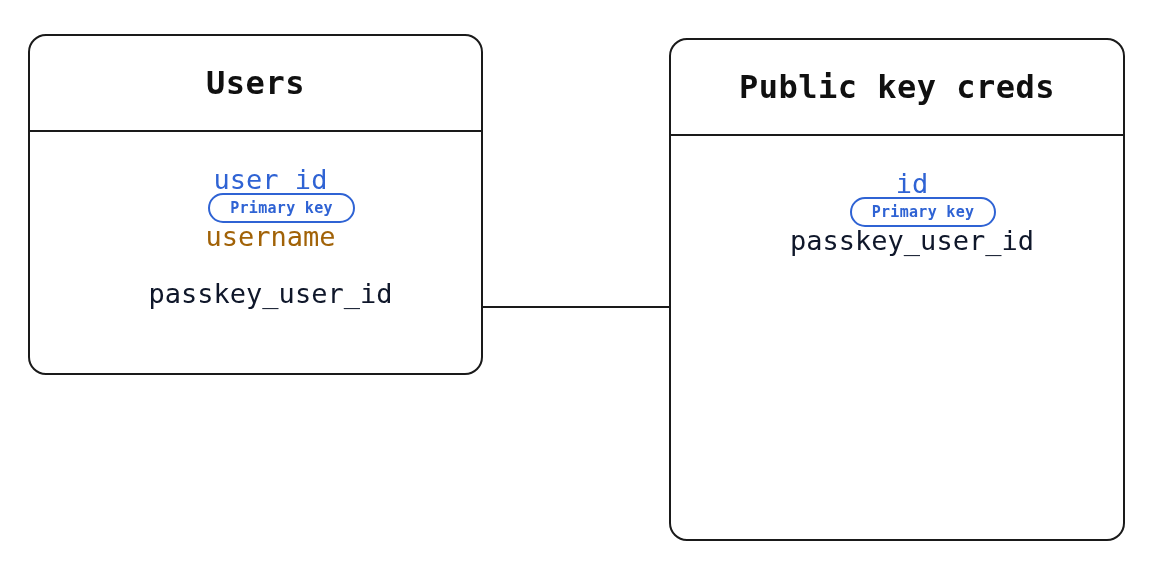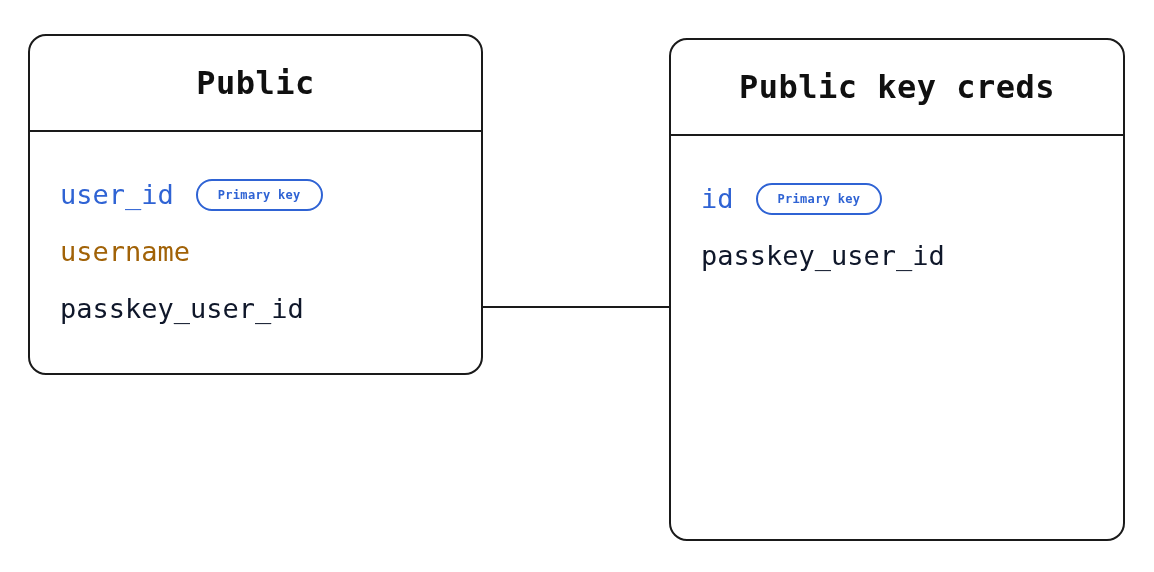--- a/index.html
+++ b/index.html
@@ -57,20 +57,21 @@
     padding: 34px 0 0 0;
   }
 
   
   .attr-row {
     display: flex;
     align-items: center;
     height: 57px;
     padding-left: 30px;
     box-sizing: border-box;
+    flex-direction: column;
   }
 
   .attr-name {
     font-family: "DejaVu Sans Mono", "Liberation Mono", monospace;
     font-size: 27px;
     line-height: 1;
     color: #a16207;
     white-space: nowrap;
   }
   .attr-name.key   { color: #2f63d4; }
@@ -84,42 +85,42 @@
     box-sizing: border-box;
     margin-left: 22px;
     height: 32px;
     padding: 0 20px;
     border: 2px solid #2f63d4;
     border-radius: 999px;
     background: #ffffff;
   }
   .badge-label {
     font-family: "DejaVu Sans Mono", "Liberation Mono", monospace;
-    font-size: 12px;
+    font-size: 15px;
     font-weight: bold;
     color: #2f63d4;
     letter-spacing: 0.3px;
     white-space: nowrap;
   }
 
   
   .connector {
     position: absolute;
     background: #1a1a1a;
   }
 </style>
 </head>
 <body>
 
 <div id="canvas">
 
   <div class="entity" id="entity-users" style="left:28px; top:34px; width:455px; height:341px;">
 
     <div class="entity-header">
-      <span class="entity-title">Public</span>
+      <span class="entity-title">Users</span>
     </div>
 
     <div class="entity-body">
 
       <div class="attr-row">
         <span class="attr-name key">user_id</span>
         <span class="badge">
           <span class="badge-label">Primary key</span>
         </span>
       </div>

